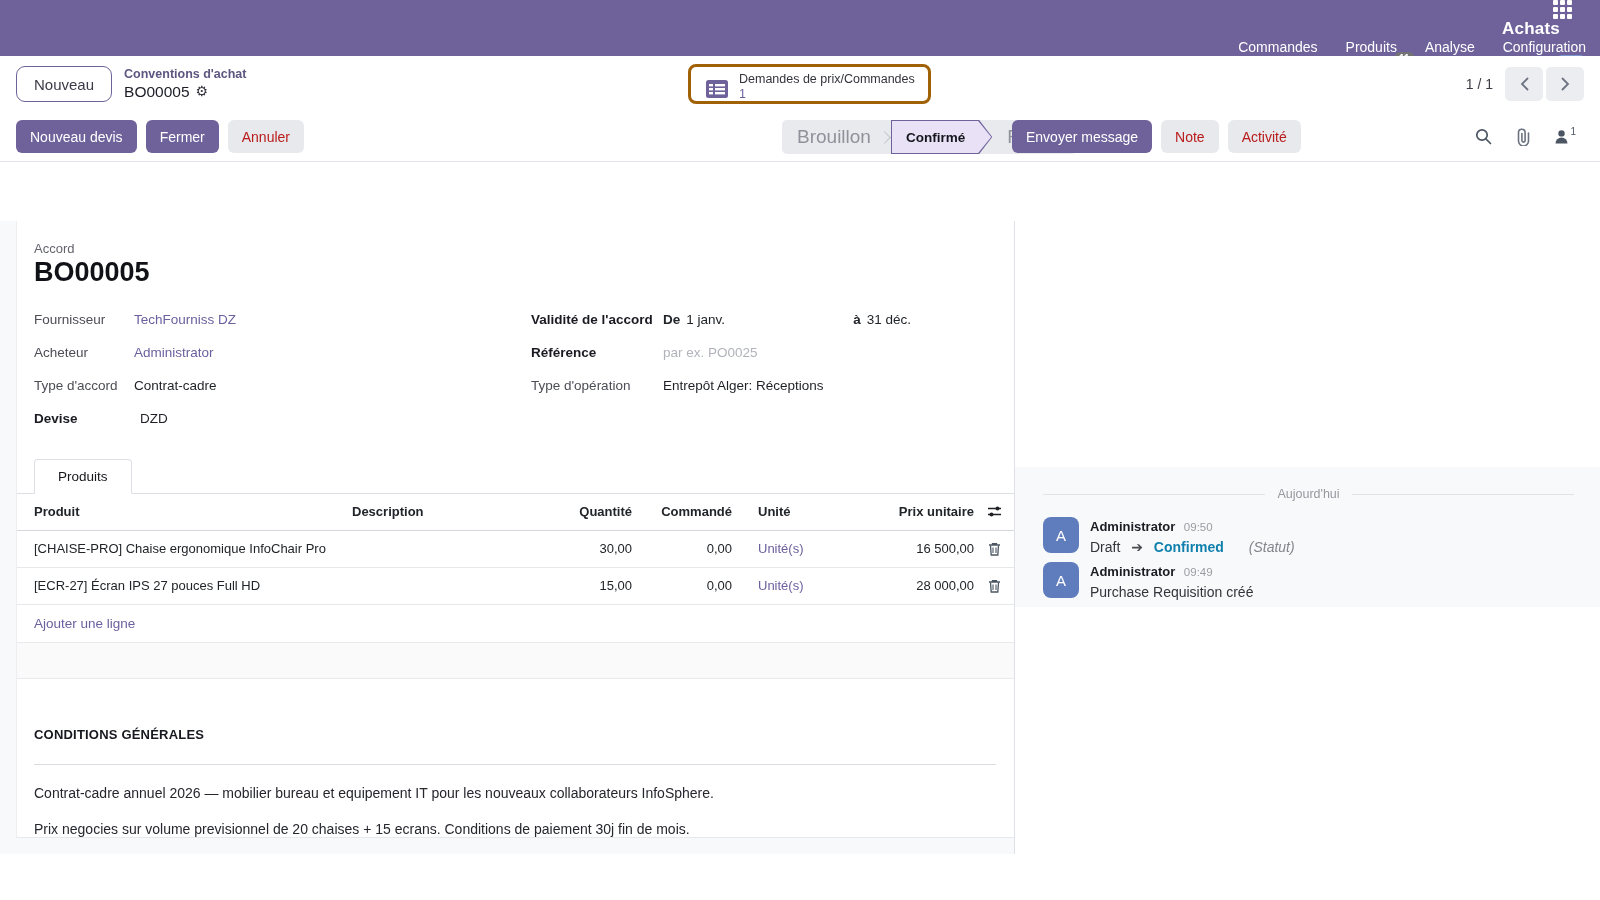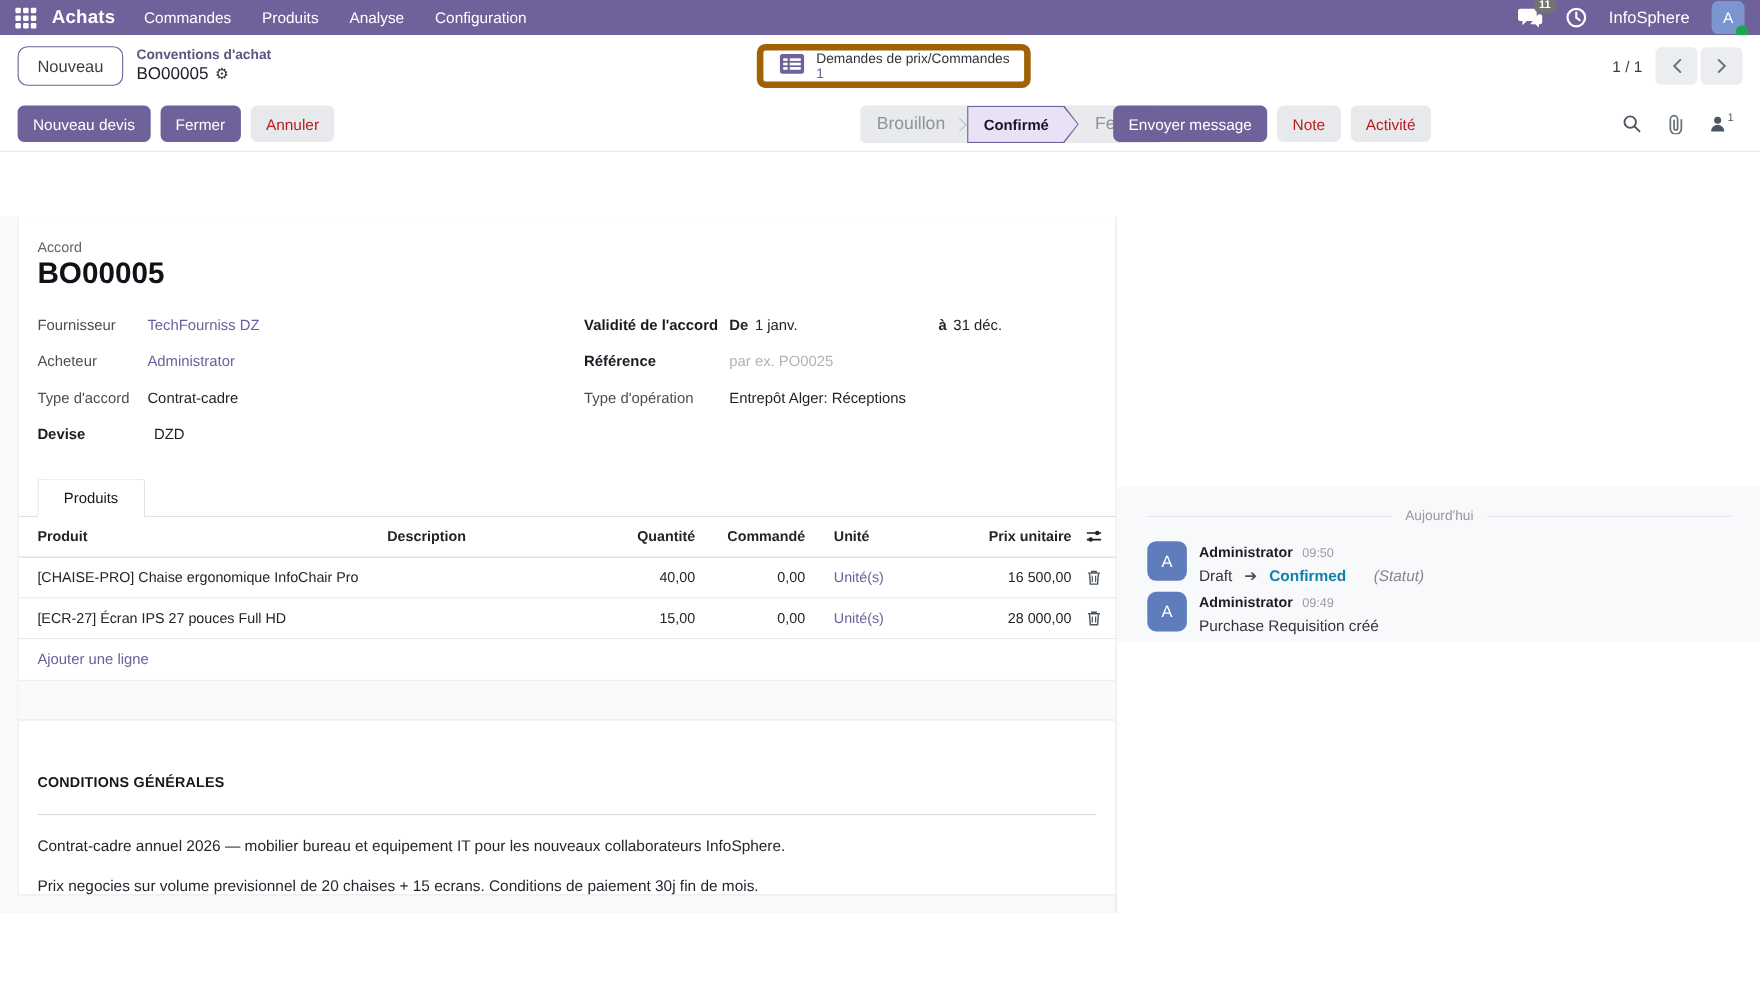--- a/index.html
+++ b/index.html
@@ -1,56 +1,56 @@
 <!DOCTYPE html>
 <html><head>
 <meta charset="utf-8">
 <style>
   * { box-sizing: border-box; margin: 0; padding: 0; }
   html,body { width:1600px; height:900px; overflow:hidden; }
   body { font-family:"Liberation Sans", sans-serif; font-size:13px; color:#212529; background:#fff; }
 
   
-  .topbar { height:32px; background:#6F629B; color:#fff; display:flex; align-items:center; padding:0 14px; }
+  .topbar { height:56px; background:#6F629B; color:#fff; display:flex; align-items:flex-end; padding:0 14px;flex-direction:column; }
   .grid-icon { width:19px; height:19px; display:grid; grid-template-columns:repeat(3,5px); grid-template-rows:repeat(3,5px); gap:2px; margin-right:14px; cursor:pointer; }
   .grid-icon span { background:#fff; border-radius:1px; }
   .brand { font-size:17px; font-weight:700; margin-right:26px; letter-spacing:.2px; }
   .menu { display:flex; gap:28px; font-size:14px; }
   .menu div { cursor:pointer; }
   .top-right { margin-left:auto; display:flex; align-items:center; gap:20px; }
   .chat-wrap { position:relative; width:24px; height:22px; }
   .badge { position:absolute; top:-7px; right:-12px; background:#737373; color:#fff; font-size:10px; font-weight:700; border-radius:9px; padding:2px 5px; line-height:1; }
   .company { font-size:15px; }
   .avatar-top { position:relative; width:30px; height:30px; border-radius:6px; background:#7B96CF; display:flex; align-items:center; justify-content:center; font-size:14px; color:#fff; cursor:pointer; }
   .avatar-top .dot { position:absolute; right:-3px; bottom:-3px; width:11px; height:11px; border-radius:50%; background:#1FA750; }
 
   
   .control { height:56px; background:#fff; display:flex; align-items:center; padding:0 16px; position:relative; }
   .btn-new { height:36px; padding:0 17px; border:1px solid #6F629B; border-radius:9px; background:#fff; color:#3c3a46; font-size:15px; font-weight:500; cursor:pointer; font-family:inherit; }
   .crumbs { margin-left:12px; line-height:1.25; }
   .crumb-parent { font-size:12.5px; color:#5E5680; font-weight:600; cursor:pointer; }
   .crumb-current { font-size:15.5px; color:#1d1d28; font-weight:500; display:flex; align-items:center; gap:6px; }
   .gear { font-size:14px; color:#33333c; cursor:pointer; }
-  .smart-btn { position:absolute; left:688px; top:8px; height:40px; background:#fff; border:6px solid #a16207; border-radius:8px; display:flex; align-items:flex-start; gap:9px; padding:0 13px; cursor:pointer; }
+  .smart-btn { position:absolute; left:688px; top:8px; height:40px; background:#fff; border:3px solid #a16207; border-radius:8px; display:flex; align-items:flex-end; gap:9px; padding:0 13px; cursor:pointer; }
   .smart-txt { line-height:1.15; }
   .smart-label { font-size:12.5px; color:#33343c; }
   .smart-value { font-size:12.5px; color:#6C5F9E; }
   .pager { margin-left:auto; display:flex; align-items:center; }
   .pager-count { font-size:14px; color:#3c3c44; margin-right:12px; }
   .pager-btn { width:38px; height:34px; background:#ecedf0; border:none; border-radius:5px; color:#6b7280; font-size:17px; cursor:pointer; display:flex; align-items:center; justify-content:center; }
   .pager-btn + .pager-btn { margin-left:3px; }
 
   
   .action-bar { height:50px; background:#fff; border-bottom:1px solid #e4e5ea; display:flex; align-items:center; padding:0 16px; position:relative; }
   .btn { height:33px; padding:0 14px; border:none; border-radius:6px; font-size:14px; font-weight:500; cursor:pointer; font-family:inherit; }
   .btn-primary { background:#6F629B; color:#fff; }
   .btn-secondary { background:#e7e9ec; color:#b91c1c; }
   .btn + .btn { margin-left:9px; }
   .statusbar { position:absolute; left:782px; top:8px; height:34px; display:flex; align-items:stretch; background:#e9eaee; border-radius:5px; overflow:hidden; }
-  .step { display:flex; align-items:center; padding:0 15px; color:#8f929b; font-size:16px; font-weight:500; cursor:pointer; }
+  .step { display:flex; align-items:center; padding:0 15px; color:#8f929b; font-size:19px; font-weight:500; cursor:pointer; }
   .step-sep { width:9px; height:9px; border-top:1px solid #c2c4cc; border-right:1px solid #c2c4cc; transform:rotate(45deg); align-self:center; margin:0 -2px 0 -6px; }
   .step-active-outer { position:relative; background:#6F629B; clip-path:polygon(0 0, calc(100% - 13px) 0, 100% 50%, calc(100% - 13px) 100%, 0 100%); display:flex; margin-left:4px; }
   .step-active-inner { margin:1px; background:#E9E2F6; clip-path:polygon(0 0, calc(100% - 13px) 0, 100% 50%, calc(100% - 13px) 100%, 0 100%); display:flex; align-items:center; padding:0 26px 0 14px; color:#15151d; font-weight:700; font-size:13.5px; cursor:pointer; }
   .chatter-controls { position:absolute; left:1012px; display:flex; }
   .chatter-icons { position:absolute; right:24px; display:flex; align-items:center; gap:23px; }
   .icon-btn { background:none; border:none; cursor:pointer; padding:0; display:flex; align-items:flex-start; }
   .follower-sup { font-size:10px; color:#4b5563; margin:-3px 0 0 1px; }
 
   
   .main { display:flex; height:750px;align-items:center; }
@@ -303,21 +303,21 @@
                   <circle cx="10.5" cy="3.5" r="2" fill="#1f2125"></circle>
                   <circle cx="4.5" cy="9.5" r="2" fill="#1f2125"></circle>
                 </svg>
             </button>
           </div>
         </div>
 
         <div class="trow">
           <div class="c-product">[CHAISE-PRO] Chaise ergonomique InfoChair Pro</div>
           <div class="c-desc"></div>
-          <div class="c-qty">40,00</div>
+          <div class="c-qty">30,00</div>
           <div class="c-ord">0,00</div>
           <div class="c-unit link">Unité(s)</div>
           <div class="c-price">16 500,00</div>
           <div class="c-act">
             <button class="icon-btn">
               <svg width="13" height="14" viewBox="0 0 13 14">
                   <path d="M1 3 h11 M4.5 3 V1.6 h4 V3" fill="none" stroke="#4b5563" stroke-width="1.3"></path>
                   <path d="M2.5 3.6 l.7 9.4 h6.6 l.7-9.4" fill="none" stroke="#4b5563" stroke-width="1.3"></path>
                   <path d="M5 5.5 v5.5 M8 5.5 v5.5" stroke="#4b5563" stroke-width="1.1"></path>
                 </svg>

